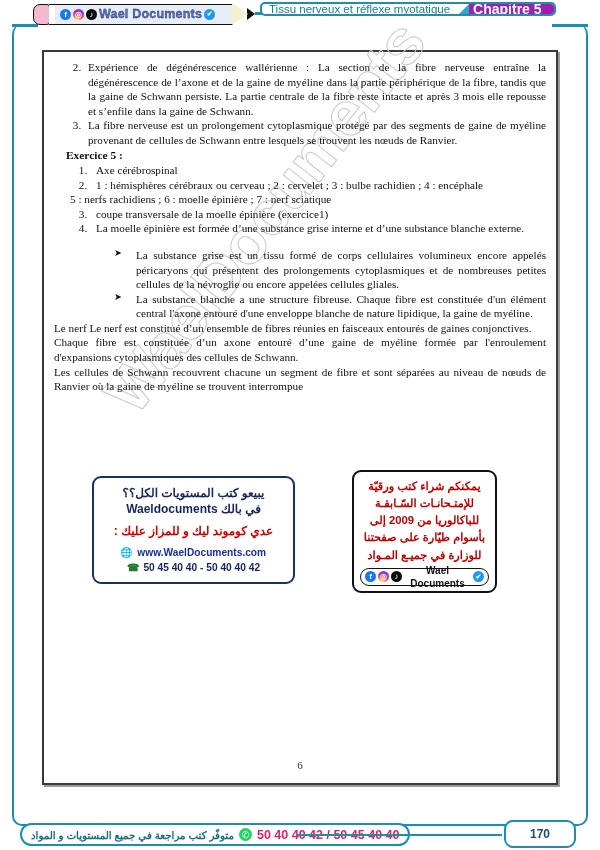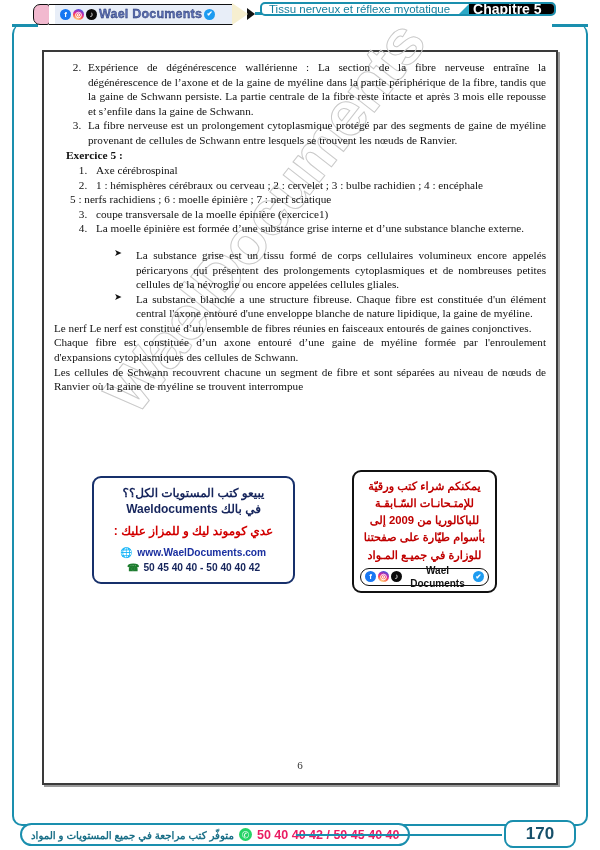--- a/index.html
+++ b/index.html
@@ -136,21 +136,21 @@
     display: flex; align-items: center;
     white-space: nowrap;
   }
   .title-arrow {
     width: 0; height: 0;
     border-top: 11.5px solid transparent;
     border-bottom: 11.5px solid transparent;
     border-right: 11px solid #2ba8c6;
   }
   .chapter-chip {
-    background: #000000;
+    background: #a21caf;
     color: #ffffff;
     font-family: "Liberation Sans", sans-serif;
     font-weight: bold;
     font-size: 14px;
     padding: 0 12px 0 4px;
     display: flex; align-items: center;
     white-space: nowrap;
   }
   .header-lead-left {
     position: absolute;
@@ -366,21 +366,21 @@
     left: 504px; top: 820px;
     width: 72px; height: 28px;
     border: 2.4px solid #1a8fae;
     border-radius: 9px;
     background: #fff;
     display: flex; align-items: center; justify-content: center;
   }
   .page-badge span {
     font-family: "Liberation Sans", sans-serif;
     font-weight: bold;
-    font-size: 17px;
+    font-size: 12px;
     color: #17506a;
   }
 </style>
 </head>
 <body>
 
 <div id="page">
 
   <div class="teal-frame"></div>
   <div class="teal-top-left"></div>

